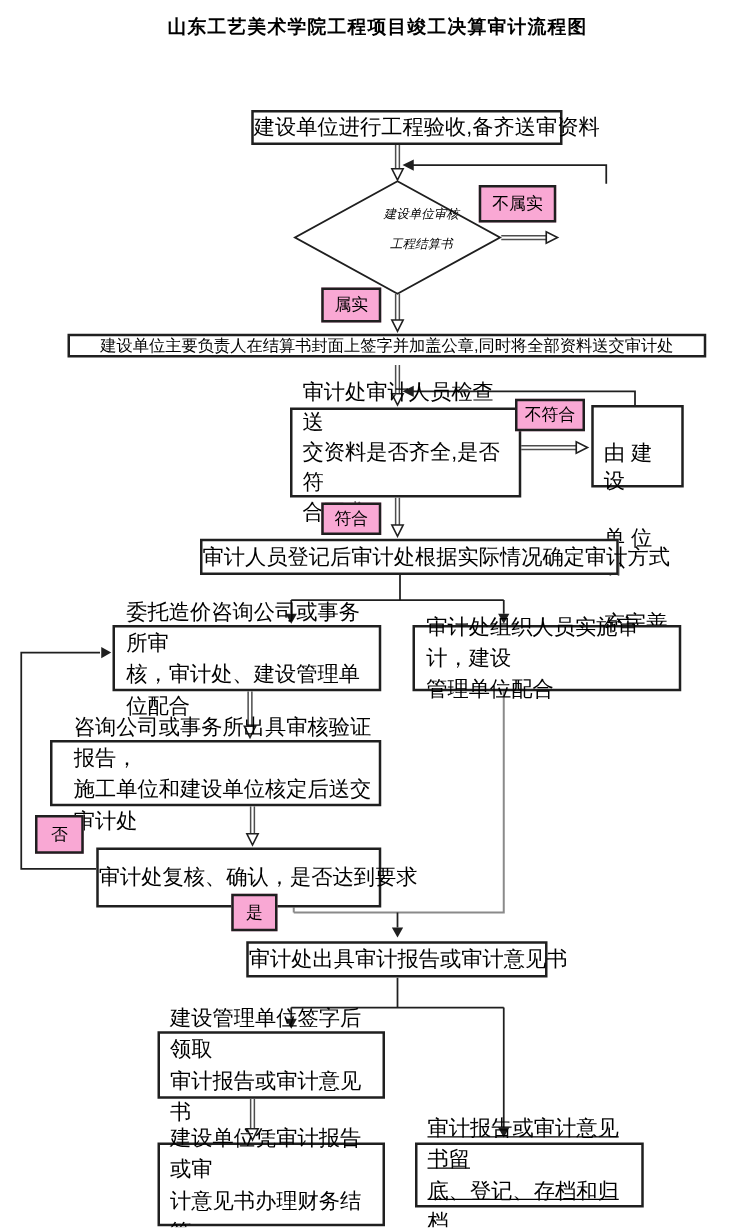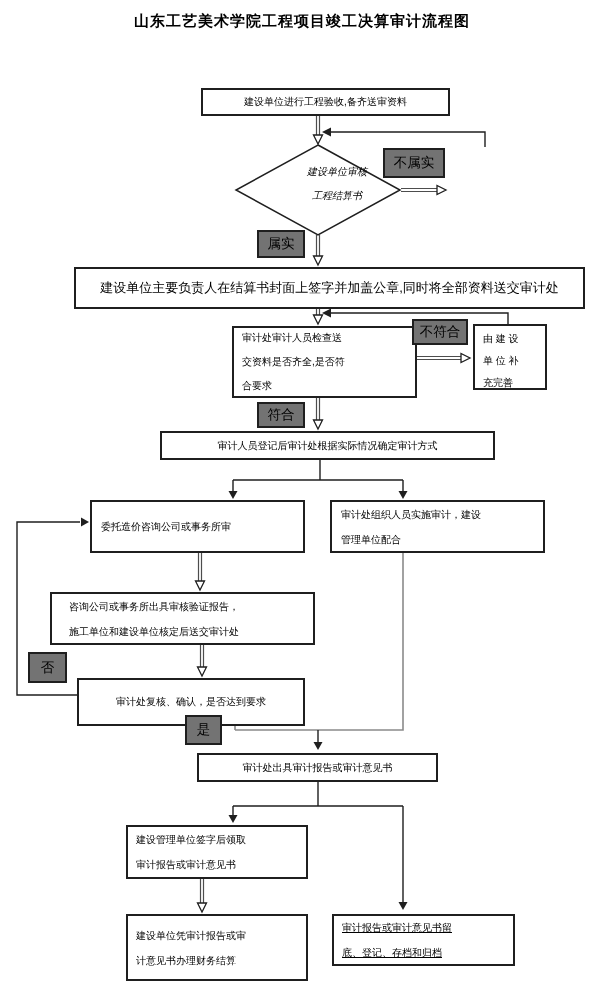--- a/index.html
+++ b/index.html
@@ -8,36 +8,36 @@
     font-family:"Liberation Sans","DejaVu Sans",sans-serif;
     color:#000;overflow:hidden;
   }
   .wires{position:absolute;left:0;top:0;width:604px;height:982px;}
   .title{
     position:absolute;left:0;top:12px;width:604px;text-align:center;
     font-size:15px;font-weight:bold;letter-spacing:1px;
   }
   .node{
     position:absolute;box-sizing:border-box;background:#fff;
-    border:2px solid #1f1f1f;font-size:10px;line-height:24px;
+    border:2px solid #1f1f1f;font-size:17px;line-height:24px;
     display:flex;flex-direction:column;justify-content:center;
   }
   .node.ta-c{text-align:center;}
   .node.ta-l{text-align:left;padding-left:8px;padding-right:4px;}
   .node.pad{padding-left:9px;padding-right:4px;}
   .node.nowrap{white-space:nowrap;}
   .lbl{
-    position:absolute;box-sizing:border-box;background:#737373;
+    position:absolute;box-sizing:border-box;background:#f9a8d4;
     border:2px solid #1f1f1f;font-size:13.5px;
     display:flex;align-items:center;justify-content:center;
   }
   .dtext{
     position:absolute;font-size:10px;line-height:24px;text-align:center;font-style:italic;
   }
-  .lh22 div{line-height:22px;}
+  .lh22 div{line-height:22px;margin-top:24px;}
   .lh23 div{line-height:23px;}
   .lh25 div{line-height:25px;}
 </style>
 </head>
 <body>
 
 <div class="canvas">
 
   <svg class="wires" viewBox="0 0 604 982">
 
@@ -107,21 +107,21 @@
   <div class="dtext" style="left:277px;top:160px;width:120px;">
       <div>建设单位审核</div>
       <div>工程结算书</div>
     </div>
 
   <div class="lbl" style="left:383px;top:148px;width:62px;height:30px;">不属实</div>
 
 
   <div class="lbl" style="left:257px;top:230px;width:48px;height:28px;">属实</div>
 
-  <div class="node ta-c nowrap" style="left:54px;top:267px;width:511px;height:42px;font-size:13px;margin-left:20px;">建设单位主要负责人在结算书封面上签字并加盖公章,同时将全部资料送交审计处</div>
+  <div class="node ta-c nowrap" style="left:54px;top:267px;width:511px;height:19px;font-size:13px;">建设单位主要负责人在结算书封面上签字并加盖公章,同时将全部资料送交审计处</div>
 
   <div class="node ta-l" style="left:232px;top:326px;width:185px;height:72px;">
       <div>审计处审计人员检查送</div>
       <div>交资料是否齐全,是否符</div>
       <div>合要求</div>
     </div>
 
   <div class="lbl" style="left:412px;top:319px;width:56px;height:26px;">不符合</div>
 
   <div class="node ta-l lh22" style="left:473px;top:324px;width:74px;height:66px;justify-content:flex-start;padding-top:2px;">
@@ -129,28 +129,29 @@
       <div>单 位 补</div>
       <div>充完善</div>
     </div>
 
   <div class="lbl" style="left:257px;top:402px;width:48px;height:26px;">符合</div>
 
   <div class="node ta-c nowrap" style="left:160px;top:431px;width:335px;height:29px;">审计人员登记后审计处根据实际情况确定审计方式</div>
 
   <div class="node pad lh25" style="left:90px;top:500px;width:215px;height:53px;">
       <div>委托造价咨询公司或事务所审</div>
+      <div>核，审计处、建设管理单位配合</div>
     </div>
 
   <div class="node pad lh25" style="left:330px;top:500px;width:215px;height:53px;">
       <div>审计处组织人员实施审计，建设</div>
       <div>管理单位配合</div>
     </div>
 
-  <div class="node pad lh25" style="left:50px;top:592px;width:265px;height:53px;padding-left:17px;">
+  <div class="node pad lh25" style="left:40px;top:592px;width:265px;height:53px;padding-left:17px;">
       <div>咨询公司或事务所出具审核验证报告，</div>
       <div>施工单位和建设单位核定后送交审计处</div>
     </div>
 
   <div class="lbl" style="left:28px;top:652px;width:39px;height:31px;">否</div>
 
   <div class="node ta-c nowrap" style="left:77px;top:678px;width:228px;height:48px;">审计处复核、确认，是否达到要求</div>
 
   <div class="lbl" style="left:185px;top:715px;width:37px;height:30px;">是</div>
 

